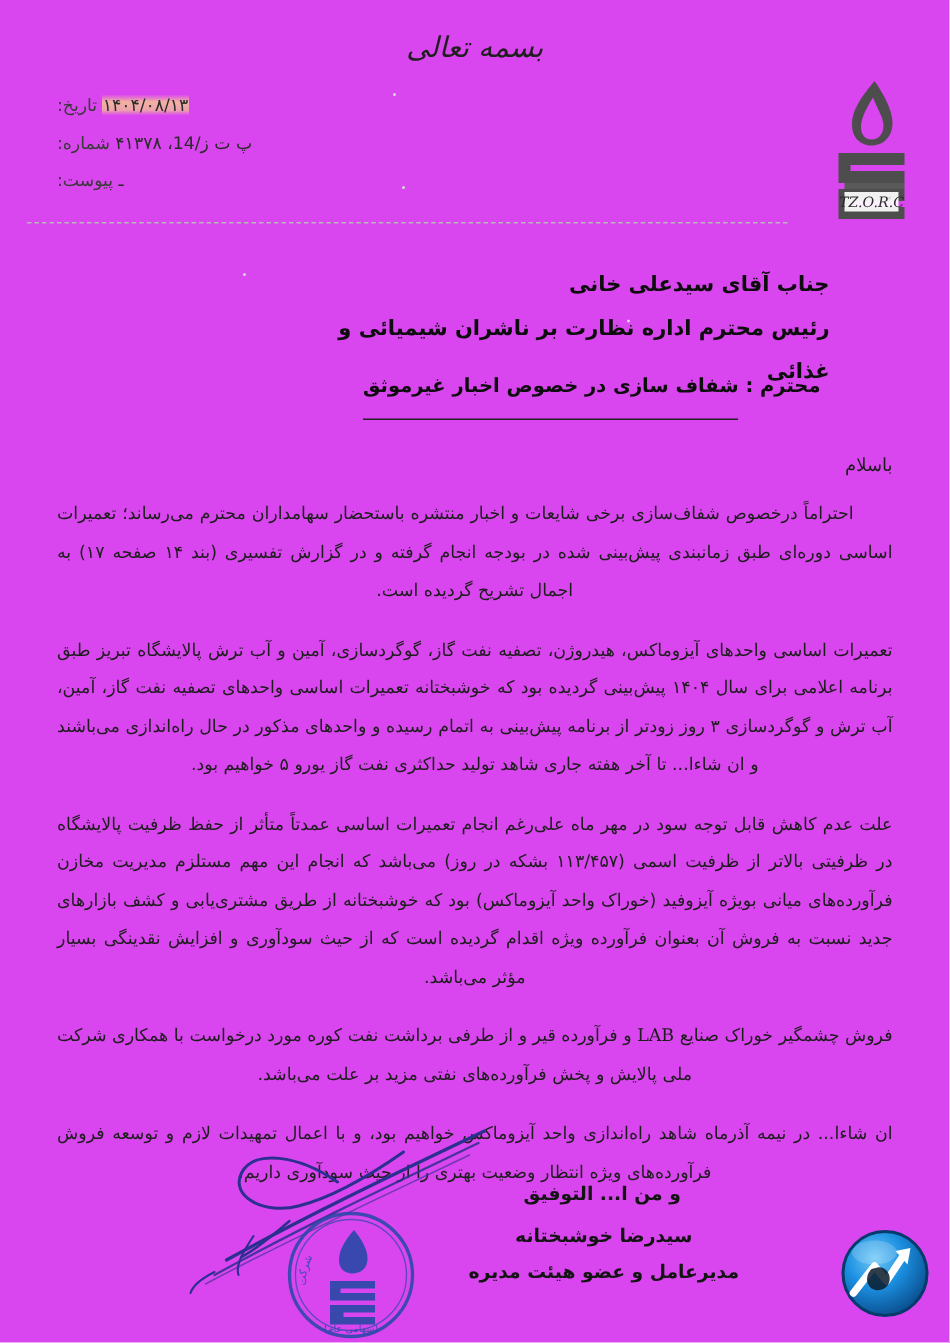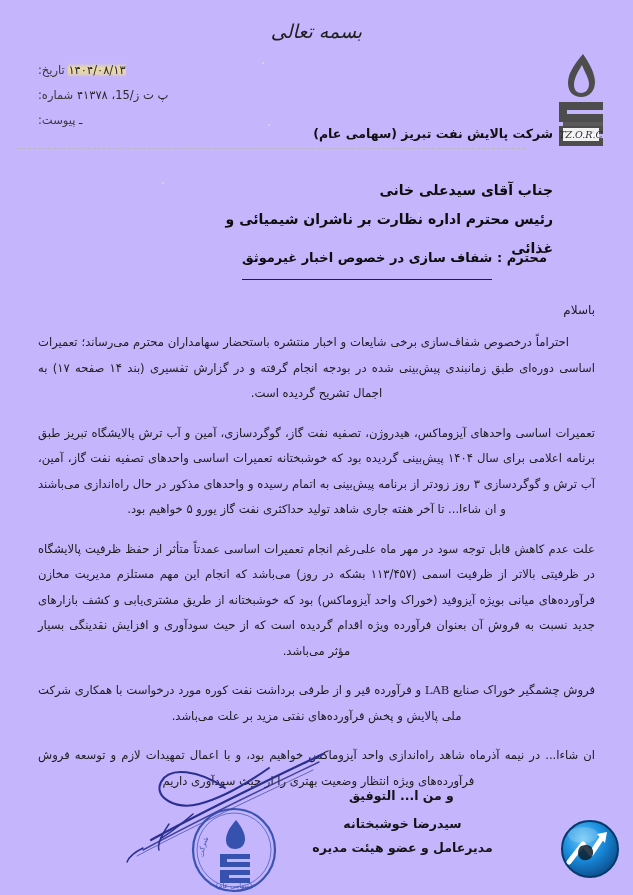--- a/index.html
+++ b/index.html
@@ -8,21 +8,21 @@
     padding: 0;
     background: #ffffff;
   }
   body {
     font-family: "DejaVu Sans", "Liberation Sans", sans-serif;
   }
   .page {
     position: relative;
     width: 633px;
     height: 895px;
-    background: #c4b5fd;
+    background: #d946ef;
     overflow: hidden;
     margin: 0 auto;
     color: #1a1a1a;
   }
 
   
   .bismillah {
     position: absolute;
     top: 20px;
     left: 0;
@@ -224,30 +224,29 @@
 <div class="page">
 
   <div class="bismillah">بسمه تعالی</div>
 
   <div class="meta-block">
     <div class="meta-row">
       <span class="meta-value highlight">۱۴۰۴/۰۸/۱۳</span>
       <span class="meta-label">تاریخ:</span>
     </div>
     <div class="meta-row">
-      <span class="meta-value">پ ت ز/15، ۴۱۳۷۸</span>
+      <span class="meta-value">پ ت ز/14، ۴۱۳۷۸</span>
       <span class="meta-label">شماره:</span>
     </div>
     <div class="meta-row">
       <span class="meta-value">ـ</span>
       <span class="meta-label">پیوست:</span>
     </div>
   </div>
 
-  <div class="company-name">شرکت پالایش نفت تبریز (سهامی عام)</div>
 
   <div class="header-rule"></div>
 
   <div class="logo">
     <svg viewBox="0 0 72 96" xmlns="http://www.w3.org/2000/svg">
       <g fill="#4d4d4d">
         <path d="M40 2 C30 14 25 22 25 31 C25 40 31 45 38 45 C46 45 52 39 52 30 C52 22 47 12 40 2 Z
                  M38 41 C34 41 31 38 31 33 C31 27 34 21 39 13 C42 21 46 26 46 32 C46 37 43 41 38 41 Z"></path>
         <path d="M32 16 C28 24 26 29 26 34 C26 40 30 43 34 43 C31 39 30 35 30 31 C30 26 31 21 32 16 Z" opacity="0.85"></path>
       </g>

